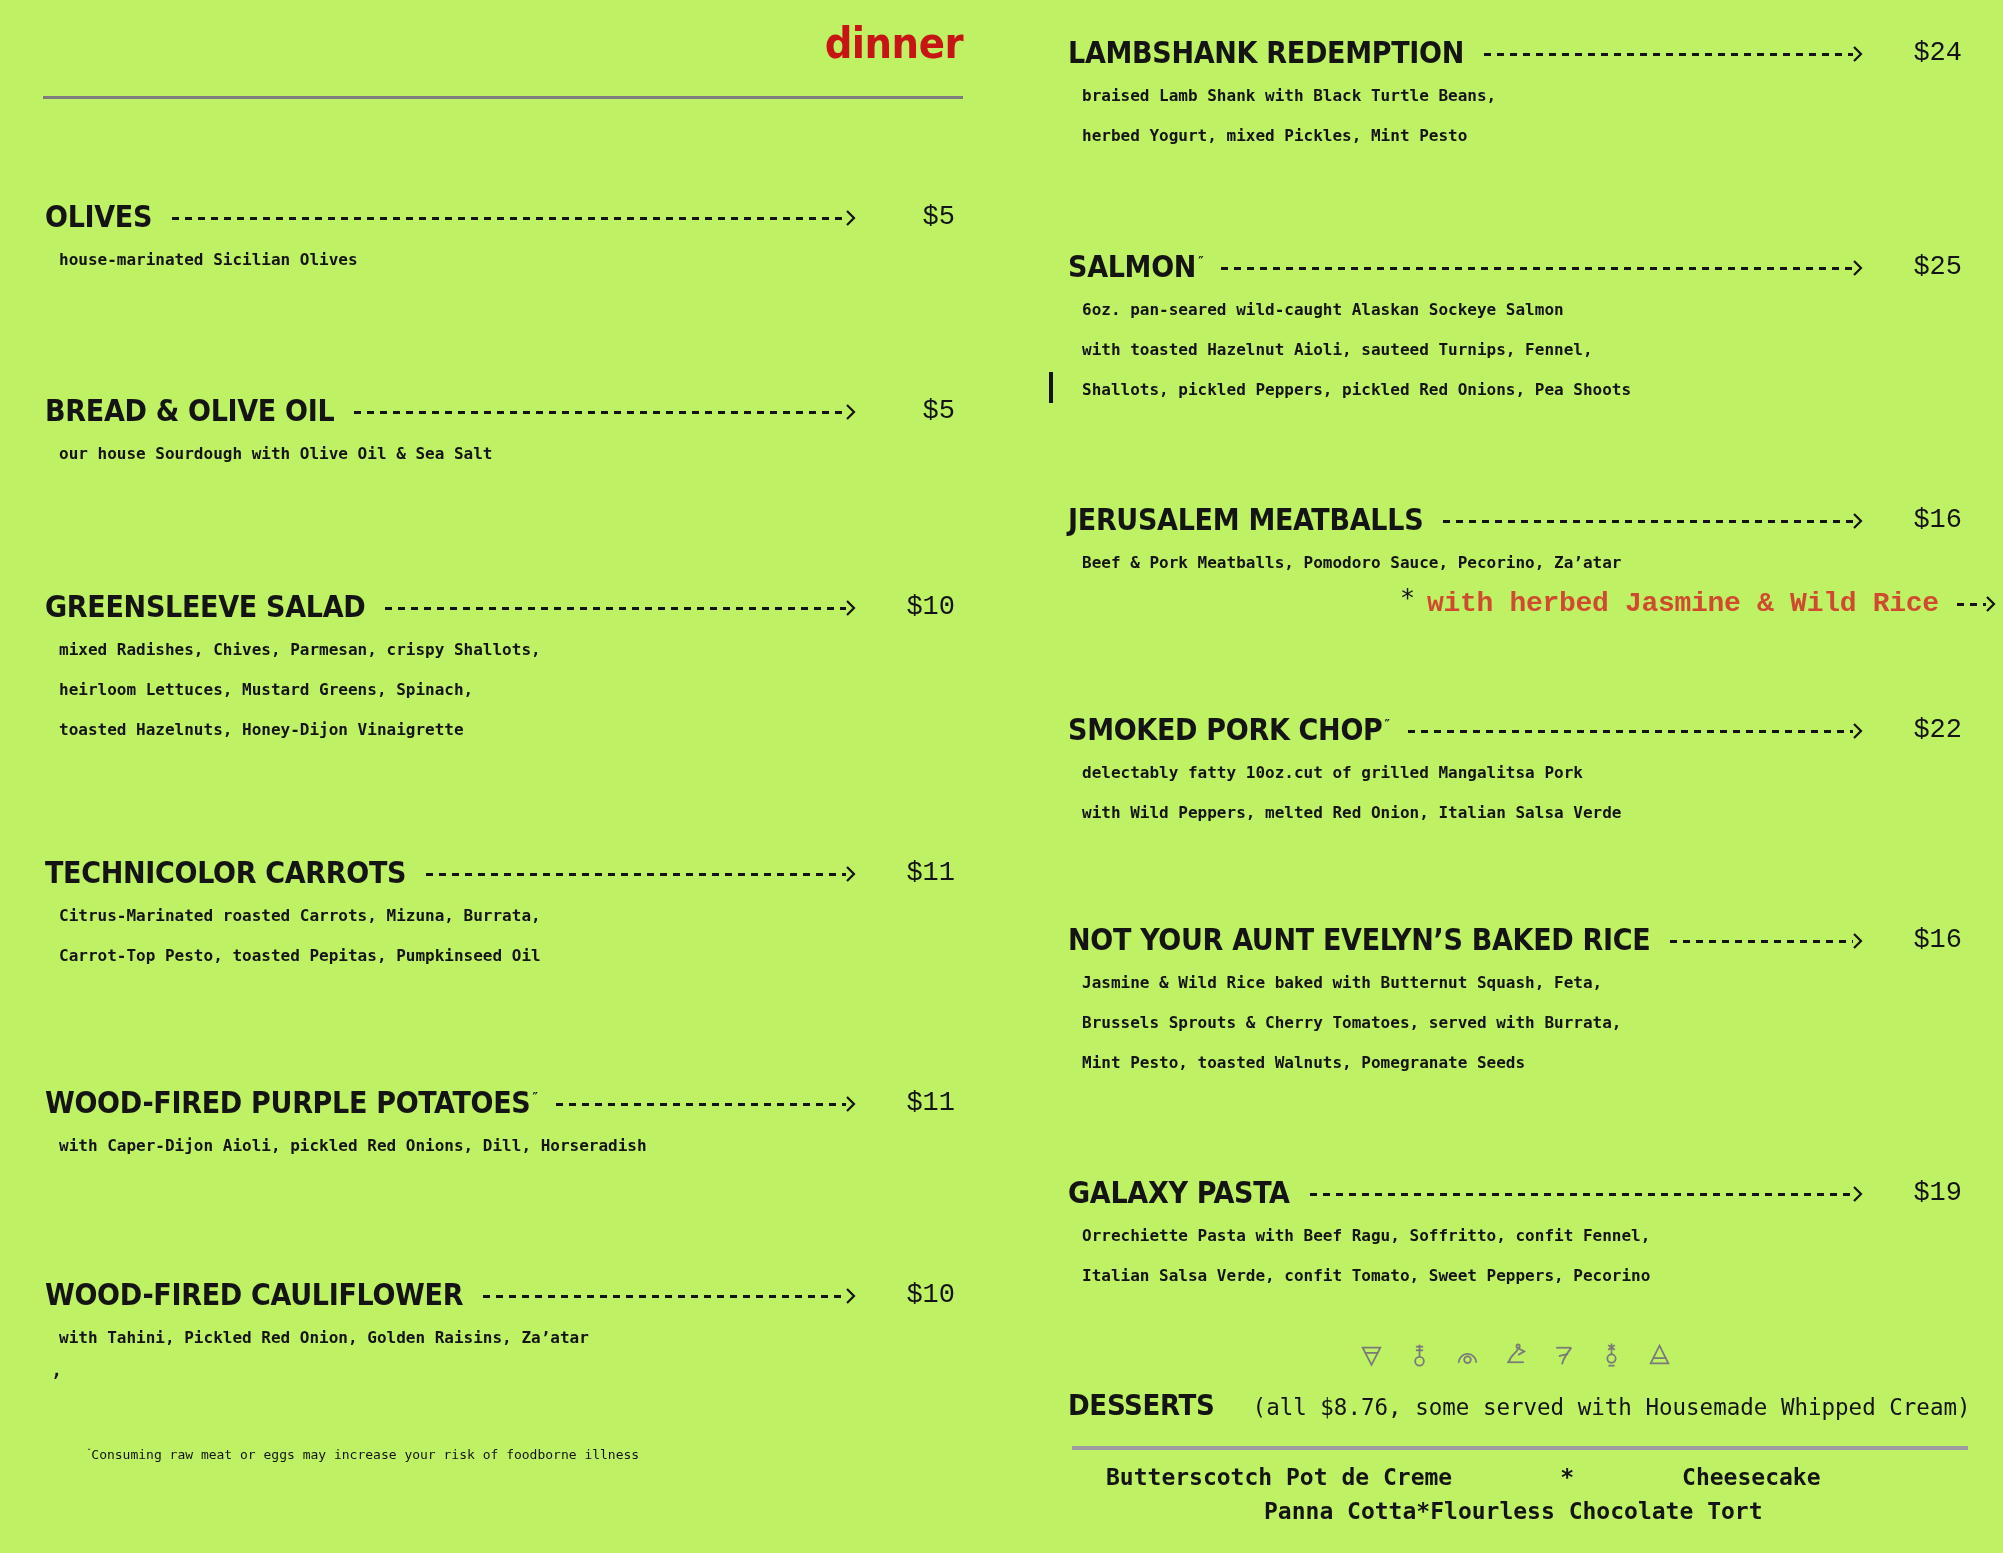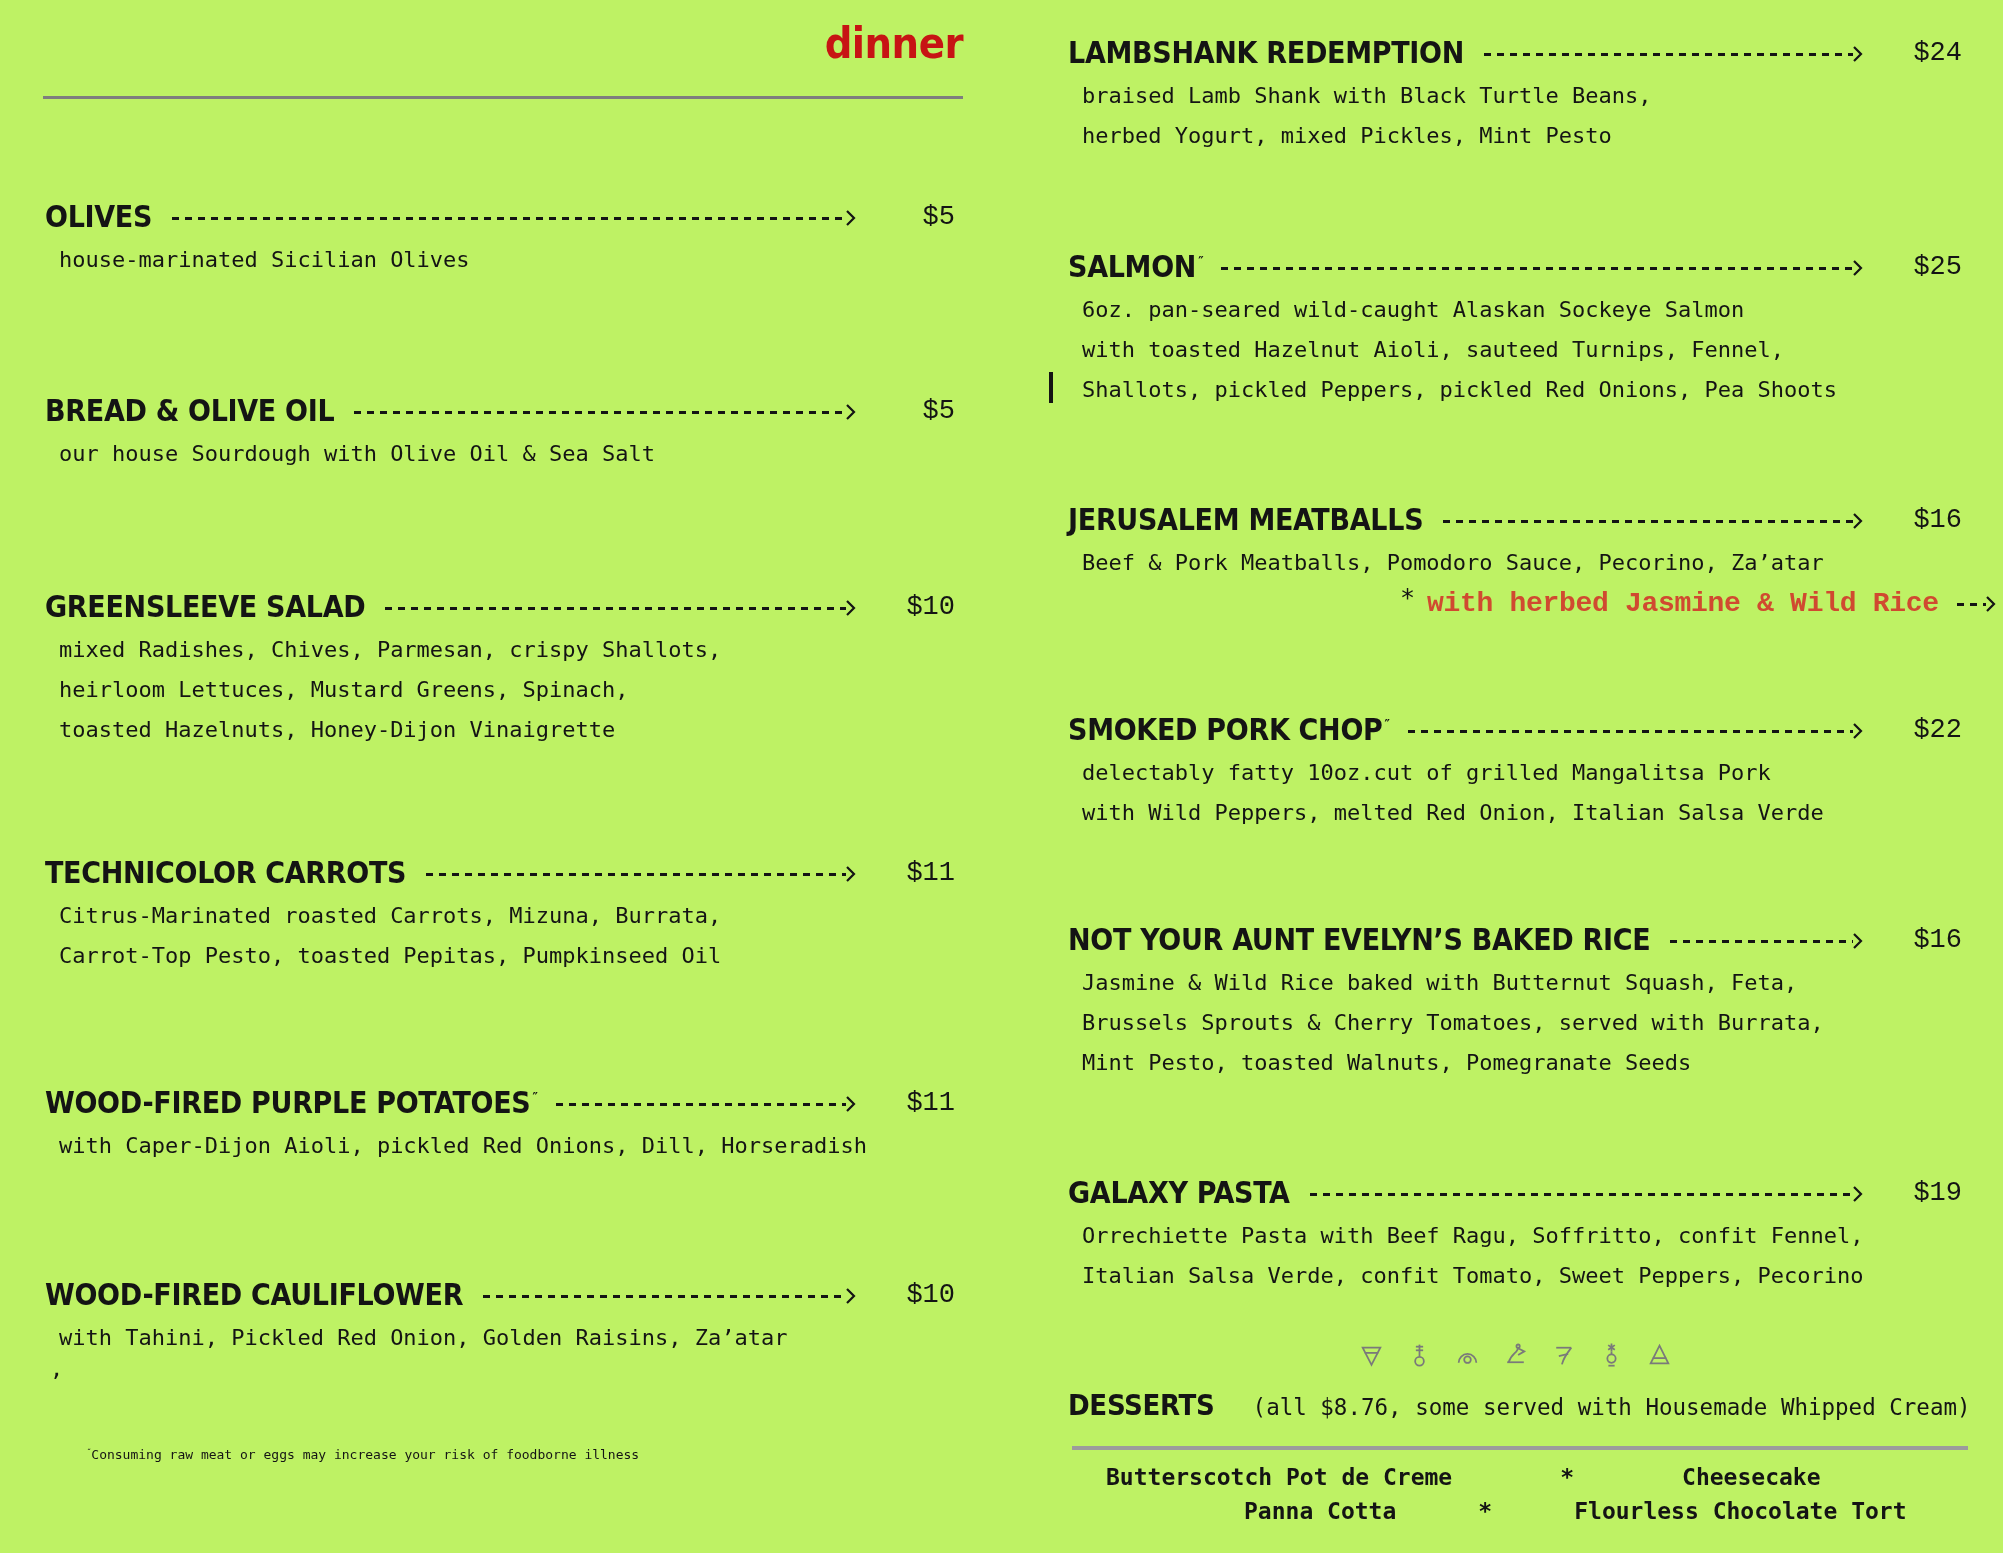--- a/index.html
+++ b/index.html
@@ -20,21 +20,21 @@
   
   .item{position:absolute;left:0;right:0;}
   .row{display:flex;align-items:center;height:34px;}
   .name{font-family:"DejaVu Sans","Liberation Sans",sans-serif;font-stretch:condensed;
         font-weight:700;font-size:30px;line-height:1;letter-spacing:-0.3px;white-space:nowrap;}
   .fn-mark{font-size:0.45em;vertical-align:super;font-weight:700;margin-left:2px;}
   .leader{flex:1;display:flex;align-items:center;margin:2px 28px 0 18px;min-width:40px;}
   .leader .dash{flex:1;height:3px;background:repeating-linear-gradient(90deg,#141414 0 7px,transparent 7px 13px);}
   .leader svg{flex:0 0 auto;margin-left:-2px;}
   .price{width:70px;text-align:right;font-family:"Liberation Mono",monospace;font-size:27px;white-space:nowrap;}
-  .desc{margin-top:6px;padding-left:14px;font-size:22px;line-height:40px;white-space:nowrap;}
+  .desc{margin-top:6px;padding-left:14px;font-size:16px;line-height:40px;white-space:nowrap;font-weight:bold;}
 
   
   .special-row{display:flex;align-items:center;height:38px;margin-left:332px;margin-top:1px;}
   .special-star{font-size:25px;margin-right:12px;transform:translateY(-6px);}
   .special-label{font-family:Liberation Mono, monospace;font-stretch:condensed;
         font-weight:700;font-size:28px;color:#d04a30;white-space:nowrap;letter-spacing:-0.3px;}
 
   
   .text-cursor{position:absolute;top:372px;left:1049px;width:4px;height:31px;background:#141414;}
 
@@ -47,21 +47,21 @@
   .icons-row{position:absolute;top:1342px;left:0;right:0;display:flex;justify-content:center;
              align-items:center;gap:23px;}
   .icons-row svg{display:block;}
   .desserts-row{position:absolute;top:1388px;left:0;right:0;display:flex;align-items:baseline;}
   .desserts-title{font-family:"DejaVu Sans","Liberation Sans",sans-serif;font-stretch:condensed;
         font-weight:700;font-size:29px;letter-spacing:-0.3px;}
   .desserts-note{margin-left:38px;font-size:22.5px;white-space:nowrap;}
   .desserts-rule{position:absolute;top:1446px;left:4px;width:896px;height:4px;background:#9c9c9c;}
   .dessert-line{position:absolute;display:flex;font-weight:700;font-size:23px;white-space:nowrap;}
   .dessert-line-1{top:1464px;left:38px;column-gap:108px;}
-  .dessert-line-2{top:1498px;left:176px;column-gap:82px;}
+  .dessert-line-2{top:1498px;left:196px;}
 </style>
 </head>
 <body>
 
 <div class="page">
 
   <div class="menu-title">dinner</div>
   <div class="top-rule"></div>
 
   <div class="col col-left">

